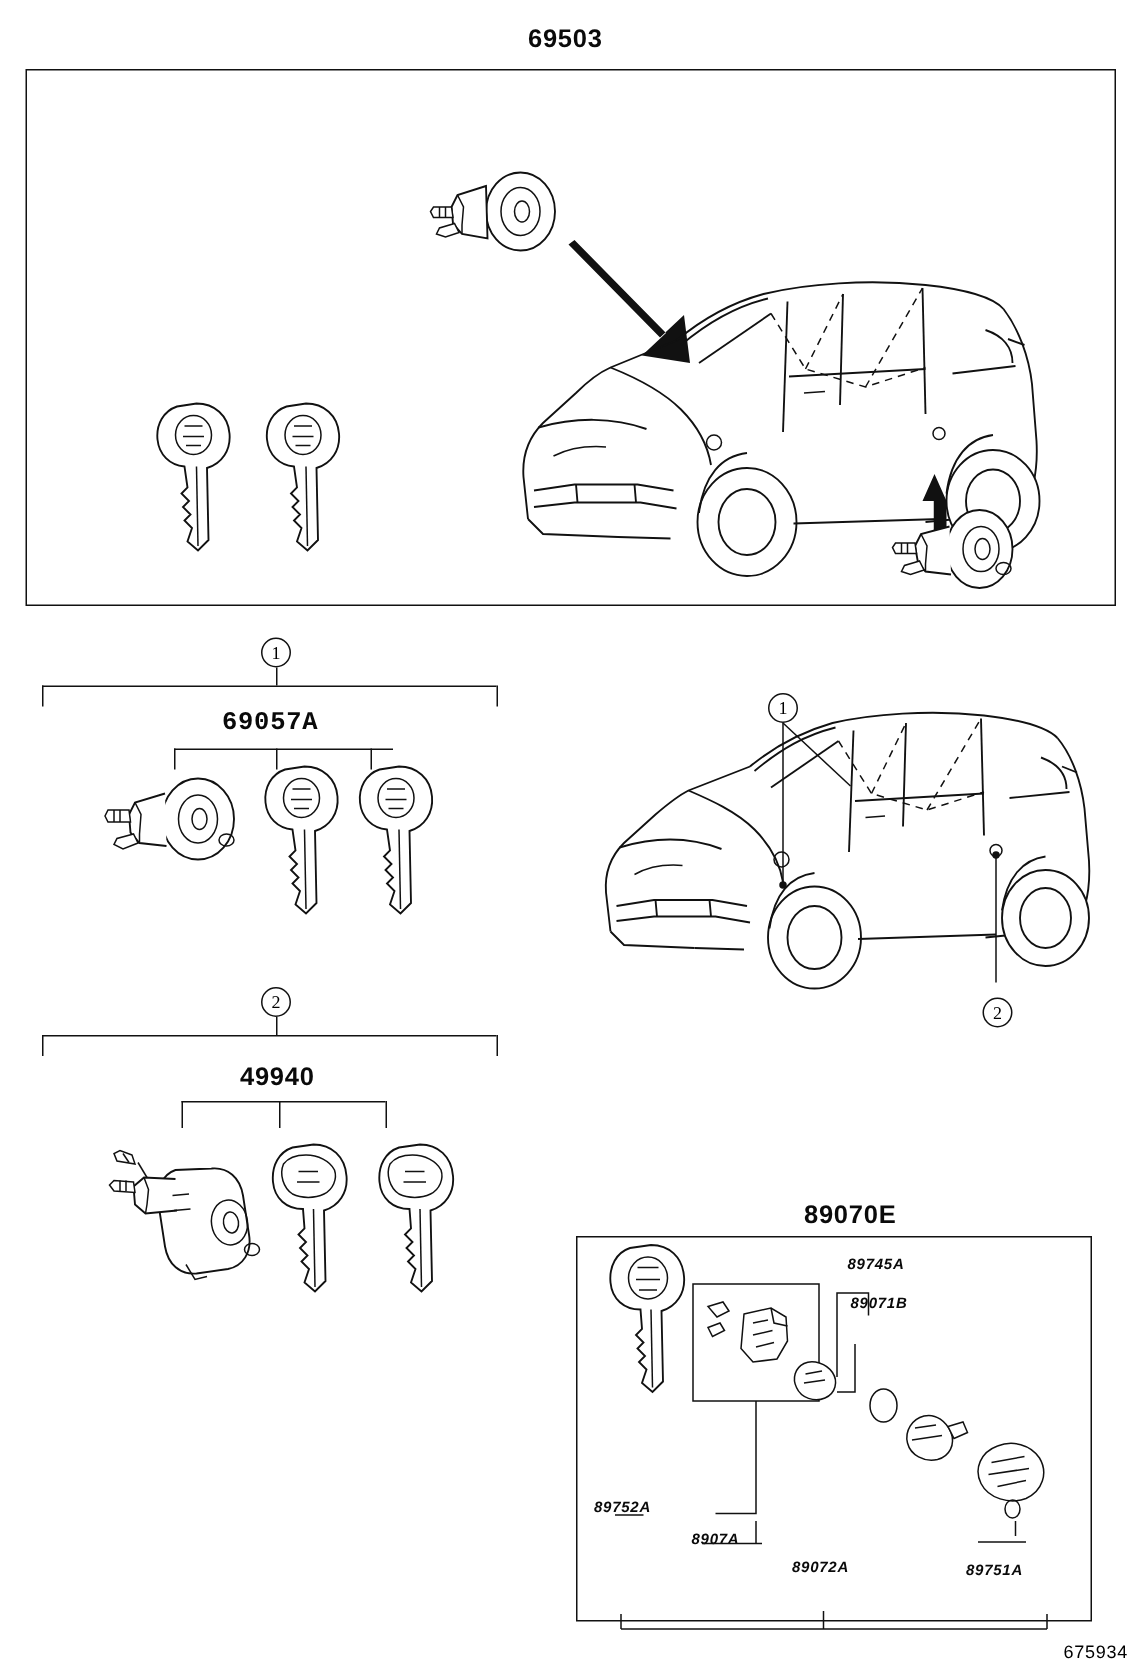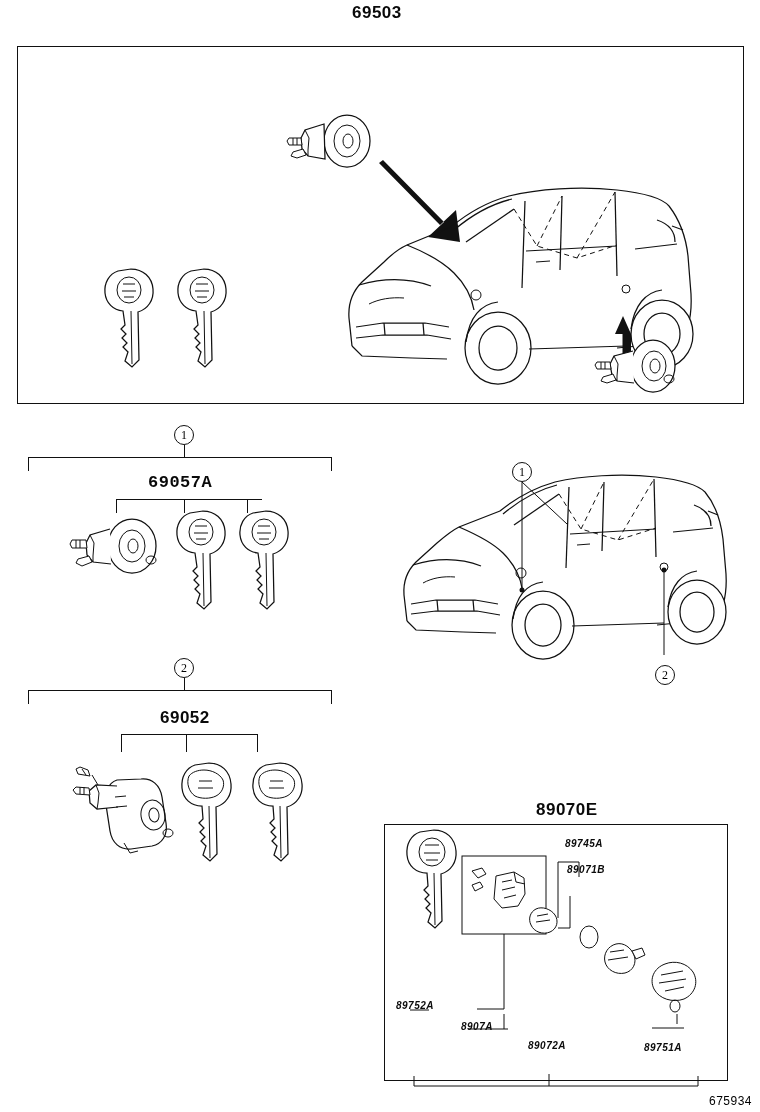--- a/index.html
+++ b/index.html
@@ -62,21 +62,21 @@
   svg .ln { fill: none; stroke: #111; stroke-width: 1.25; }
   svg .ln2 { fill: none; stroke: #111; stroke-width: 1; }
   svg .dash { fill: none; stroke: #111; stroke-width: 1; stroke-dasharray: 5 4; }
   svg .fillw { fill: #fff; stroke: #111; stroke-width: 1.25; }
   svg .fillw2 { fill: #fff; stroke: #111; stroke-width: 1; }
   svg .solid { fill: #111; stroke: none; }
 </style>
 </head>
 <body>
 
-<div class="label" style="left:352px; top:3px;">69503</div>
+<div class="label" style="left:352px; top:16px;">69503</div>
 <div class="box" style="left:17px; top:46px; width:727px; height:358px;"></div>
 
 <svg style="left:17px; top:46px; width:727px; height:358px;" viewBox="0 0 727 358">
 
   <g>
     <ellipse class="fillw" cx="330" cy="95" rx="23" ry="26"></ellipse>
     <ellipse class="ln2" cx="330" cy="95" rx="13" ry="16"></ellipse>
     <ellipse class="ln2" cx="331" cy="95" rx="5" ry="7"></ellipse>
     <path class="fillw" d="M307 78 L288 84 L284 92 L285 103 L291 110 L308 113 Z"></path>
     <path class="ln2" d="M288 84 L292 92 L291 104 L291 110"></path>
@@ -210,21 +210,21 @@
     <path class="ln2" d="M246 53 L247 106"></path>
   </g>
 </svg>
 
 <div class="callout-num" style="left:174px; top:658px;">2</div>
 <div class="vline" style="left:184px; top:678px; height:12px;"></div>
 <div class="hline" style="left:28px; top:690px; width:303px;"></div>
 <div class="vline" style="left:28px; top:690px; height:14px;"></div>
 <div class="vline" style="left:331px; top:690px; height:14px;"></div>
 
-<div class="label" style="left:160px; top:708px;">69052</div>
+<div class="label" style="left:160px; top:708px;">49940</div>
 <div class="hline" style="left:121px; top:734px; width:136px;"></div>
 <div class="vline" style="left:121px; top:734px; height:18px;"></div>
 <div class="vline" style="left:186px; top:734px; height:18px;"></div>
 <div class="vline" style="left:257px; top:734px; height:18px;"></div>
 
 <svg style="left:20px; top:745px; width:320px; height:130px;" viewBox="0 0 320 130">
 
   <g>
     <path class="fillw" d="M97 35 C88 38 84 48 86 60 L90 86 C92 98 100 105 111 104 L132 101 C142 99 148 90 146 78 L142 52 C140 40 132 33 121 34 Z"></path>
     <ellipse class="ln2" cx="133" cy="70" rx="12" ry="15" transform="rotate(-8 133 70)"></ellipse>

